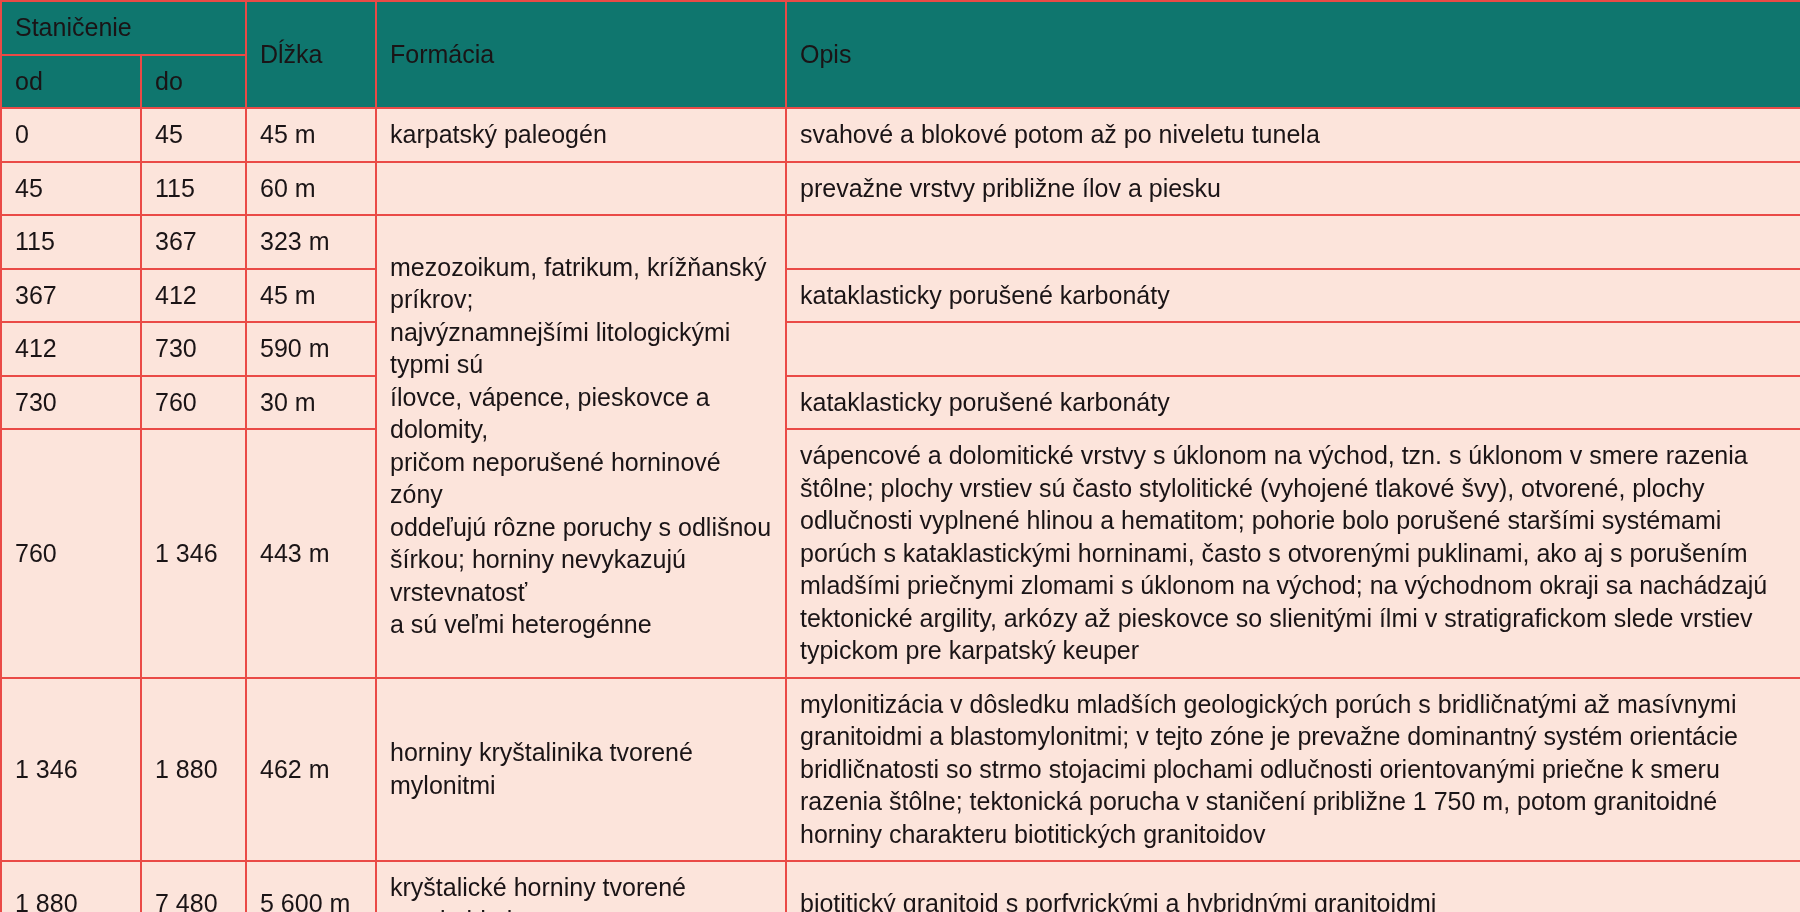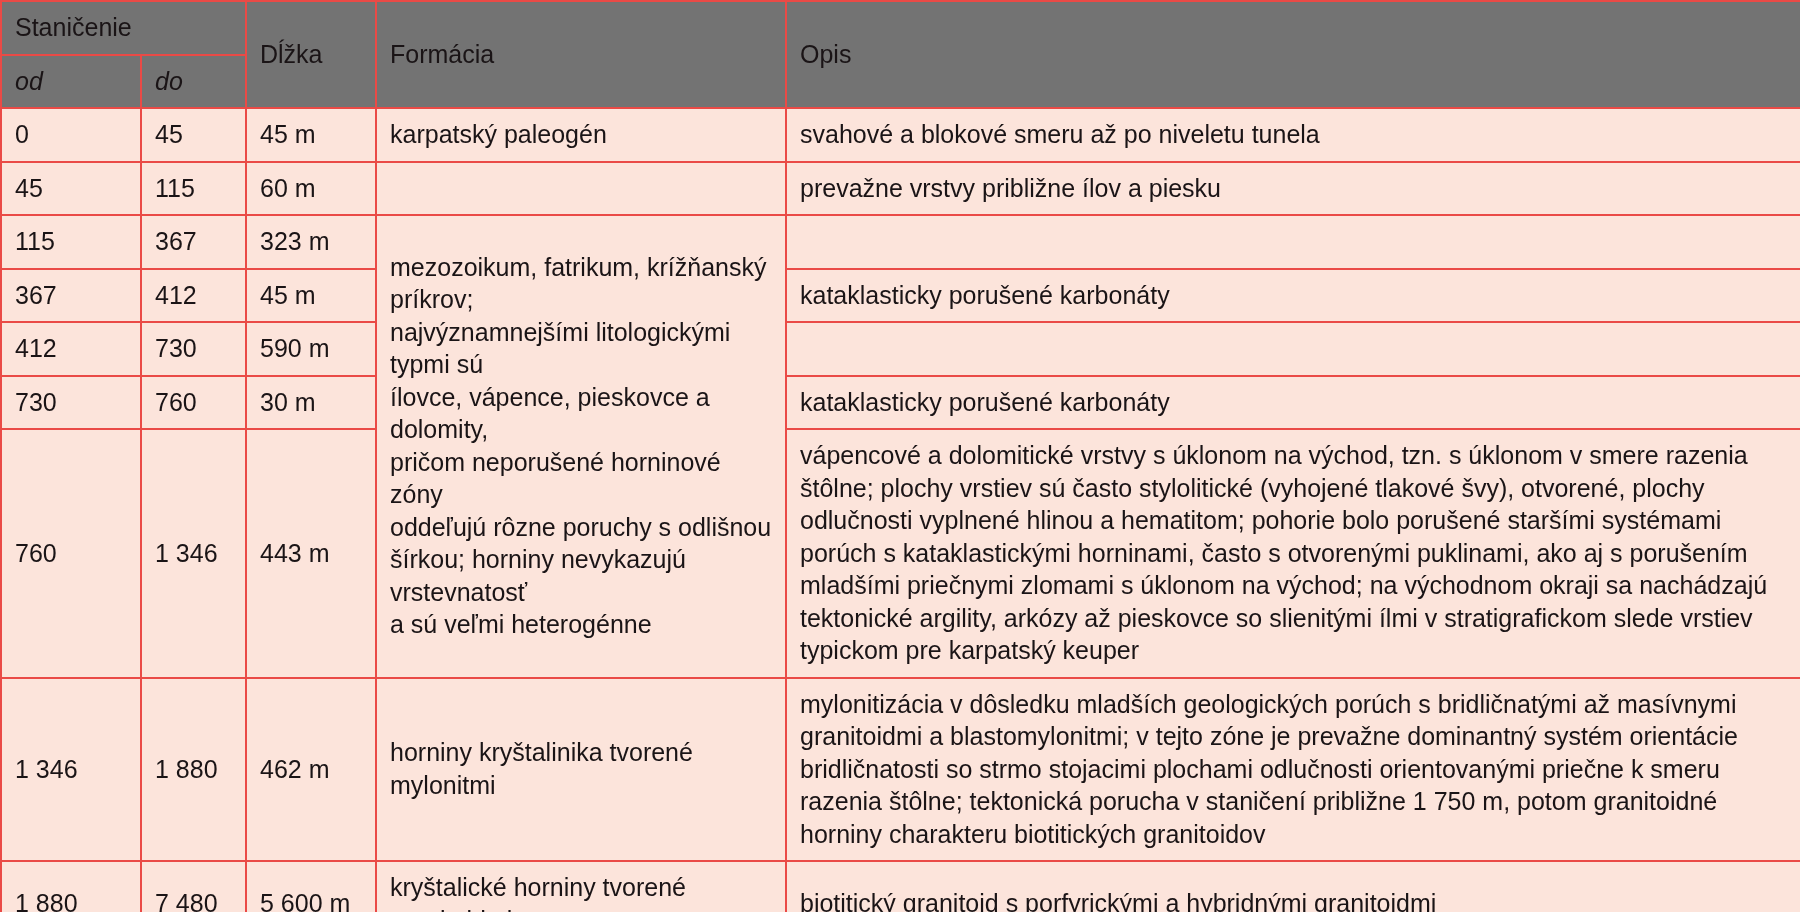--- a/index.html
+++ b/index.html
@@ -31,32 +31,31 @@
     box-sizing: border-box;
     padding: 9px 13px 10px 13px;
     text-align: left;
     vertical-align: middle;
     font-weight: normal;
     color: #1a1416;
     font-size: 25px;
     line-height: 1.30;
   }
   table.geo-table thead th {
-    background: #737373;
+    background: #0f766e;
     vertical-align: middle;
     margin-top: 28px;
   }
   th.th-stanicenie {
     vertical-align: top;
     padding-top: 11px;
   }
   th.th-sub {
     vertical-align: bottom;
     padding-bottom: 11px;
-    font-style: italic;
   }
   th.th-tall {
     vertical-align: middle;
   }
   
   col.c-od     { width: 140px; }
   col.c-do     { width: 105px; }
   col.c-dlzka  { width: 130px; }
   col.c-form   { width: 410px; }
   col.c-opis   { width: 1015px; }
@@ -94,21 +93,21 @@
         <th class="th-sub">do</th>
       </tr>
     </thead>
     <tbody>
 
       <tr>
         <td class="cell-num">0</td>
         <td class="cell-num">45</td>
         <td class="cell-num">45 m</td>
         <td>karpatský paleogén</td>
-        <td class="cell-opis">svahové a blokové smeru až po niveletu tunela</td>
+        <td class="cell-opis">svahové a blokové potom až po niveletu tunela</td>
       </tr>
 
       <tr>
         <td class="cell-num">45</td>
         <td class="cell-num">115</td>
         <td class="cell-num">60 m</td>
         <td class="empty-cell"></td>
         <td class="cell-opis">prevažne vrstvy približne ílov a piesku</td>
       </tr>
 

